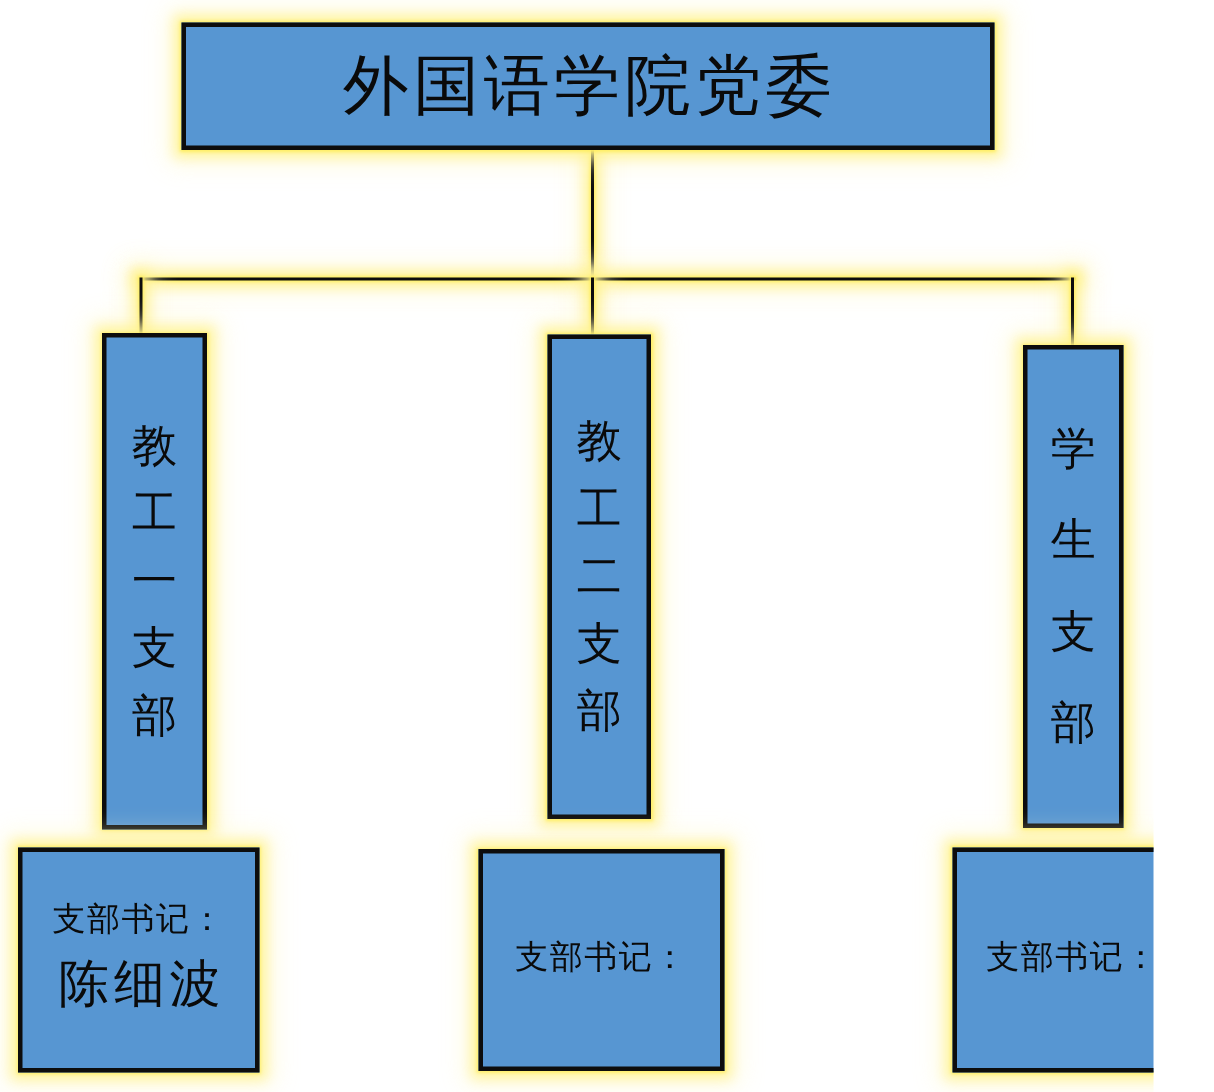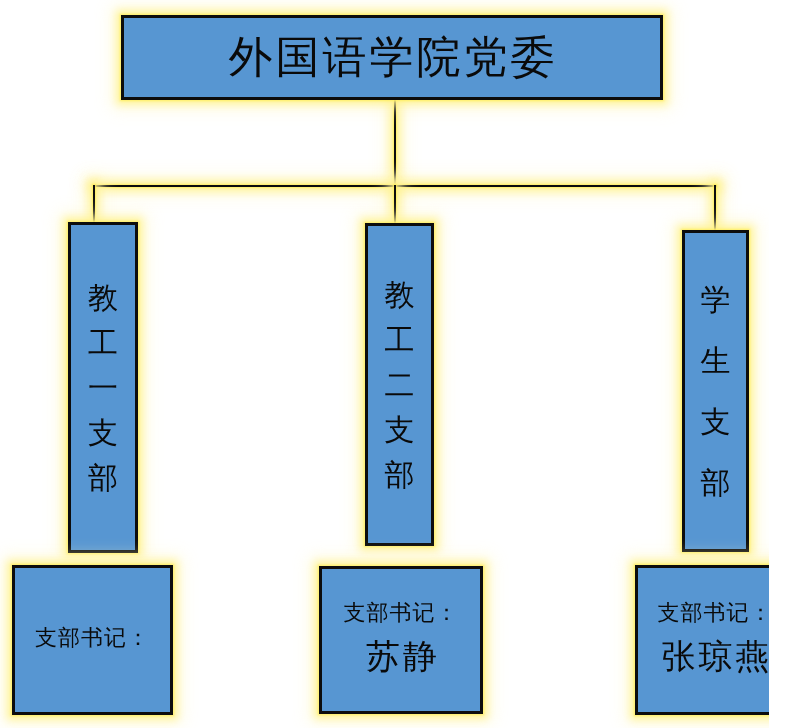--- a/index.html
+++ b/index.html
@@ -93,23 +93,22 @@
     <span class="vlabel">
         <span class="vchar">学</span>
         <span class="vchar">生</span>
         <span class="vchar">支</span>
         <span class="vchar">部</span>
       </span>
   </div>
 
   <div class="box glow secretary secretary-1">
     <span class="sec-label">支部书记：</span>
+    <span class="sec-name">陈细波</span>
   </div>
   <div class="box glow secretary secretary-2">
     <span class="sec-label">支部书记：</span>
-    <span class="sec-name">苏静</span>
   </div>
   <div class="box glow secretary secretary-3">
     <span class="sec-label">支部书记：</span>
-    <span class="sec-name">张琼燕</span>
   </div>
 
 </div>
 
 </body></html>

